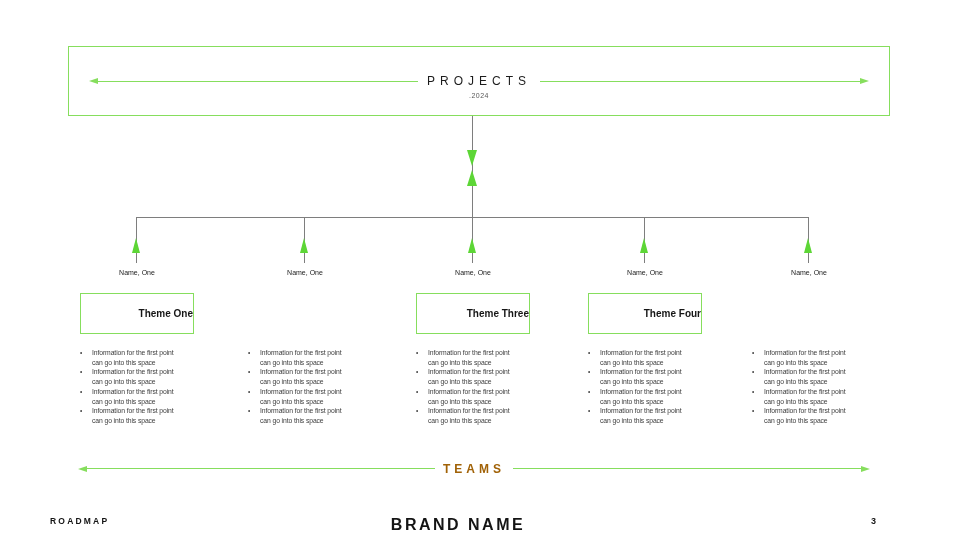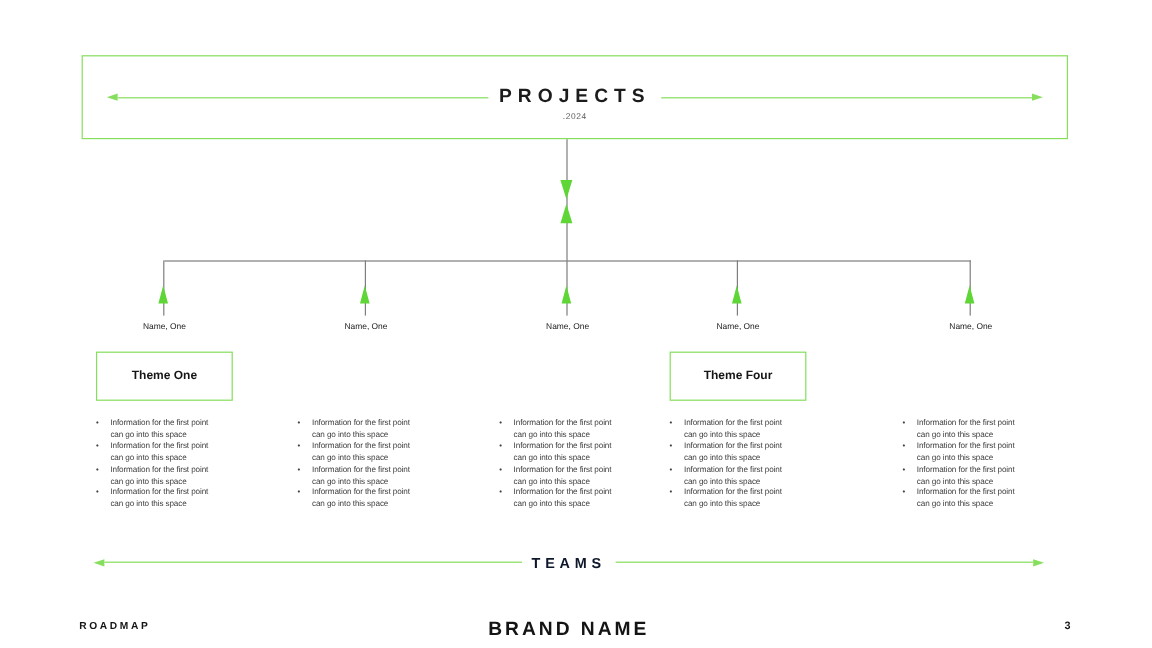--- a/index.html
+++ b/index.html
@@ -13,50 +13,50 @@
     position:absolute;left:68px;top:46px;width:822px;height:70px;
     border:1px solid var(--green);box-sizing:border-box;
     display:flex;align-items:center;padding:0 20px;gap:9px;background:#fff;
   }
   .h-arrow{display:flex;align-items:center;flex:1;min-width:0;}
   .h-arrow .shaft{flex:1;height:1px;background:var(--green);}
   .head{width:0;height:0;display:block;}
   .head-left{border-top:3.5px solid transparent;border-bottom:3.5px solid transparent;border-right:9px solid var(--green);}
   .head-right{border-top:3.5px solid transparent;border-bottom:3.5px solid transparent;border-left:9px solid var(--green);}
   .header-text{position:relative;text-align:center;flex:0 0 auto;}
-  .projects-title{font-size:16px;font-weight:bold;letter-spacing:5px;color:#1c1c1c;white-space:nowrap;}
+  .projects-title{font-size:12px;font-weight:normal;letter-spacing:5px;color:#1c1c1c;white-space:nowrap;}
   .projects-sub{position:absolute;top:100%;left:50%;transform:translateX(-50%);margin-top:4px;
     font-size:7px;color:#595959;letter-spacing:0.5px;white-space:nowrap;}
   
   .vline{position:absolute;width:1px;background:var(--gray);}
   .hline{position:absolute;height:1px;background:var(--gray);}
   .tri{position:absolute;width:0;height:0;}
   .tri-down{border-left:5px solid transparent;border-right:5px solid transparent;border-top:16px solid var(--arrow);}
   .tri-up{border-left:5px solid transparent;border-right:5px solid transparent;border-bottom:16px solid var(--arrow);}
   
   .column{position:absolute;top:217px;width:114px;height:235px;}
   .drop-line{position:absolute;left:56px;top:0;width:1px;height:46px;background:var(--gray);}
   .drop-arrow{position:absolute;left:52px;top:21px;width:0;height:0;
     border-left:4.5px solid transparent;border-right:4.5px solid transparent;border-bottom:15px solid var(--arrow);}
   .name-label{position:absolute;top:52px;left:0;width:100%;text-align:center;
     font-size:7px;color:#1a1a1a;white-space:nowrap;}
   .theme-box{position:absolute;top:76px;left:0;width:114px;height:41px;box-sizing:border-box;
-    border:1px solid var(--green);background:#fff;display:flex;align-items:center;justify-content:center;}
+    border:1px solid var(--green);background:#fff;display:flex;align-items:center;justify-content:flex-end;}
   .theme-title{font-size:10px;font-weight:bold;color:#161616;white-space:nowrap;}
   .bullets{position:absolute;top:131px;left:0;width:114px;}
   .bullet{display:flex;align-items:flex-start;}
   .bullet .dot{width:12px;flex:0 0 12px;font-size:6.5px;line-height:9.7px;color:#444;}
   .bullet .bl{flex:1;}
   .bullet .bl span{display:block;font-size:6.8px;line-height:9.7px;color:#3d3d3d;letter-spacing:-0.1px;white-space:nowrap;}
   
   .teams-row{position:absolute;left:78px;top:460px;width:792px;height:17px;
     display:flex;align-items:center;gap:8px;}
-  .teams-label{font-size:12px;font-weight:bold;letter-spacing:4px;color:#0f172a;white-space:nowrap;flex:0 0 auto;}
-  
-  .footer{position:absolute;left:0;top:516px;width:916px;height:16px;margin-left:16px;}
+  .teams-label{font-size:12px;font-weight:bold;letter-spacing:4px;color:#a16207;white-space:nowrap;flex:0 0 auto;}
+  
+  .footer{position:absolute;left:0;top:516px;width:916px;height:16px;}
   .footer-left{position:absolute;left:50px;top:0;font-size:8.5px;font-weight:bold;letter-spacing:2.2px;color:#141414;}
   .footer-center{position:absolute;left:50%;transform:translateX(-50%);top:0;
     font-size:16px;font-weight:bold;letter-spacing:2.5px;color:#141414;white-space:nowrap;}
   .footer-page{position:absolute;right:40px;top:0;font-size:9px;font-weight:bold;color:#141414;}
 </style>
 </head>
 <body>
 
 <div class="slide" style="--green: #86DE5D; --arrow: #5DD636; --gray: #7E7E7E;">
 
@@ -153,53 +153,56 @@
               <span>can go into this space</span>
             </span>
           </div>
         </div>
   </div>
 
   <div class="column" style="left: 416px;">
     <div class="drop-line"></div>
     <div class="drop-arrow"></div>
     <div class="name-label">Name, One</div>
-    <div class="bullets">
-          <div class="bullet">
-            <span class="dot">•</span>
-            <span class="bl">
-              <span>Information for the first point</span>
-              <span>can go into this space</span>
-            </span>
-          </div>
-          <div class="bullet">
-            <span class="dot">•</span>
-            <span class="bl">
-              <span>Information for the first point</span>
-              <span>can go into this space</span>
-            </span>
-          </div>
-          <div class="bullet">
-            <span class="dot">•</span>
-            <span class="bl">
-              <span>Information for the first point</span>
-              <span>can go into this space</span>
-            </span>
-          </div>
-          <div class="bullet">
-            <span class="dot">•</span>
-            <span class="bl">
-              <span>Information for the first point</span>
-              <span>can go into this space</span>
-            </span>
-          </div>
-        </div>
-  </div>
-
-  <div class="column" style="left: 558px;">
+    <div class="theme-box">
+      <span class="theme-title">Theme Three</span>
+    </div>
+    <div class="bullets">
+          <div class="bullet">
+            <span class="dot">•</span>
+            <span class="bl">
+              <span>Information for the first point</span>
+              <span>can go into this space</span>
+            </span>
+          </div>
+          <div class="bullet">
+            <span class="dot">•</span>
+            <span class="bl">
+              <span>Information for the first point</span>
+              <span>can go into this space</span>
+            </span>
+          </div>
+          <div class="bullet">
+            <span class="dot">•</span>
+            <span class="bl">
+              <span>Information for the first point</span>
+              <span>can go into this space</span>
+            </span>
+          </div>
+          <div class="bullet">
+            <span class="dot">•</span>
+            <span class="bl">
+              <span>Information for the first point</span>
+              <span>can go into this space</span>
+            </span>
+          </div>
+        </div>
+  </div>
+
+  <div class="column" style="left: 588px;">
     <div class="drop-line"></div>
     <div class="drop-arrow"></div>
     <div class="name-label">Name, One</div>
     <div class="theme-box">
       <span class="theme-title">Theme Four</span>
     </div>
     <div class="bullets">
           <div class="bullet">
             <span class="dot">•</span>
             <span class="bl">

